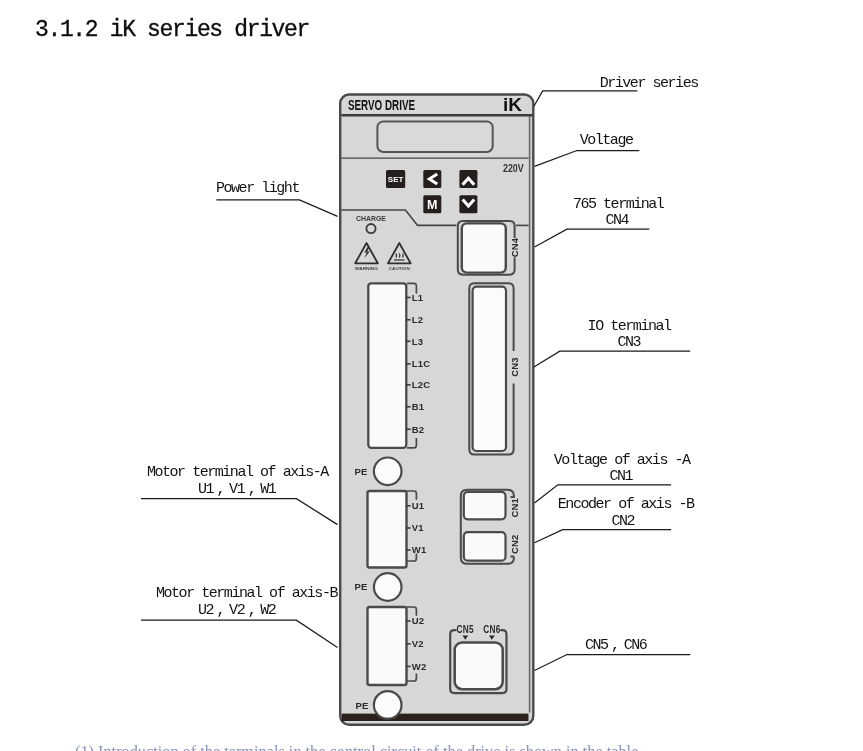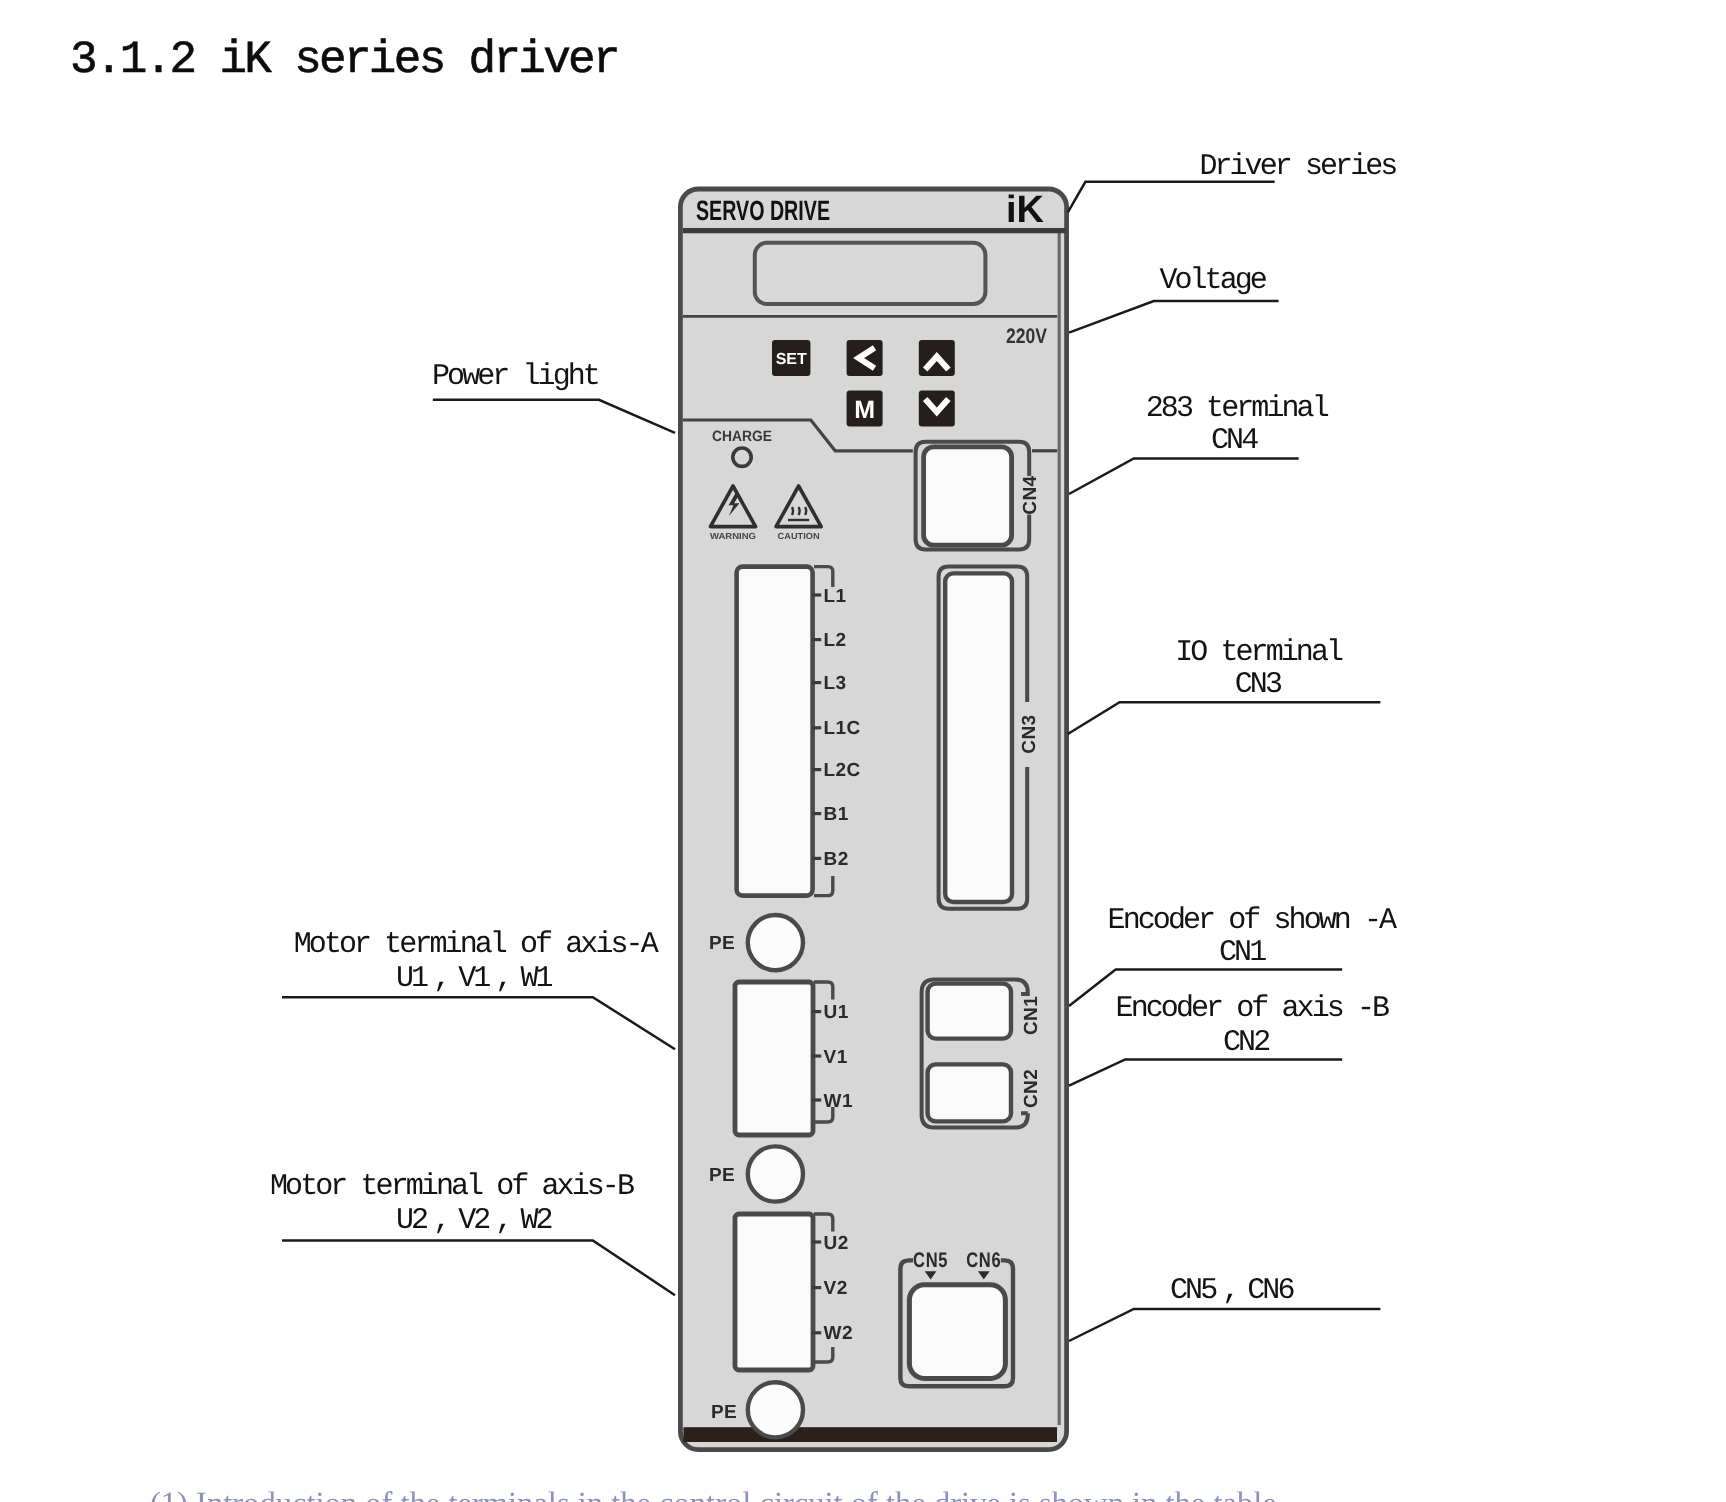--- a/index.html
+++ b/index.html
@@ -158,29 +158,29 @@
     <path d="M690.2,654.5 H566.9 L534.5,670.5"></path>
     <path d="M216.4,199.9 H299.5 L337.5,216.4"></path>
     <path d="M141,498.6 H296.4 L337.5,524.6"></path>
     <path d="M141,620.2 H296.4 L337.5,647.6"></path>
   </g>
 </svg>
 <div id="title">3.1.2 iK series driver</div>
 
 <div class="lab" style="left:565.7px;top:75.5px;padding-left:34px;">Driver series</div>
 <div class="lab" style="left:579.7px;top:133.2px;">Voltage</div>
-<div class="lab" style="left:572.9px;top:196.8px;">283 terminal</div>
+<div class="lab" style="left:572.9px;top:196.8px;">765 terminal</div>
 <div class="lab" style="left:605.5px;top:212.8px;">CN4</div>
 <div class="lab" style="left:587.6px;top:318.7px;">IO terminal</div>
 <div class="lab" style="left:617.4px;top:334.6px;">CN3</div>
-<div class="lab" style="left:553.8px;top:452.7px;">Encoder of shown -A</div>
+<div class="lab" style="left:553.8px;top:452.7px;">Voltage of axis -A</div>
 <div class="lab" style="left:609.5px;top:469.4px;">CN1</div>
 <div class="lab" style="left:557.8px;top:497.3px;">Encoder of axis -B</div>
 <div class="lab" style="left:611.5px;top:513.6px;">CN2</div>
 <div class="lab" style="left:585px;top:638px;">CN5<span class="c">,</span>CN6</div>
 
 <div class="lab" style="left:216px;top:180.7px;">Power light</div>
 <div class="lab" style="left:146.9px;top:464.6px;">Motor terminal of axis-A</div>
 <div class="lab" style="left:198px;top:482px;">U1<span class="c">,</span>V1<span class="c">,</span>W1</div>
-<div class="lab" style="left:135px;top:585.6px;text-align:right;">Motor terminal of axis-B</div>
+<div class="lab" style="left:156px;top:585.6px;text-align:right;">Motor terminal of axis-B</div>
 <div class="lab" style="left:198px;top:603px;">U2<span class="c">,</span>V2<span class="c">,</span>W2</div>
 <div id="botline">(1) Introduction of the terminals in the control circuit of the drive is shown in the table</div>
 </div>
 
 </body></html>

